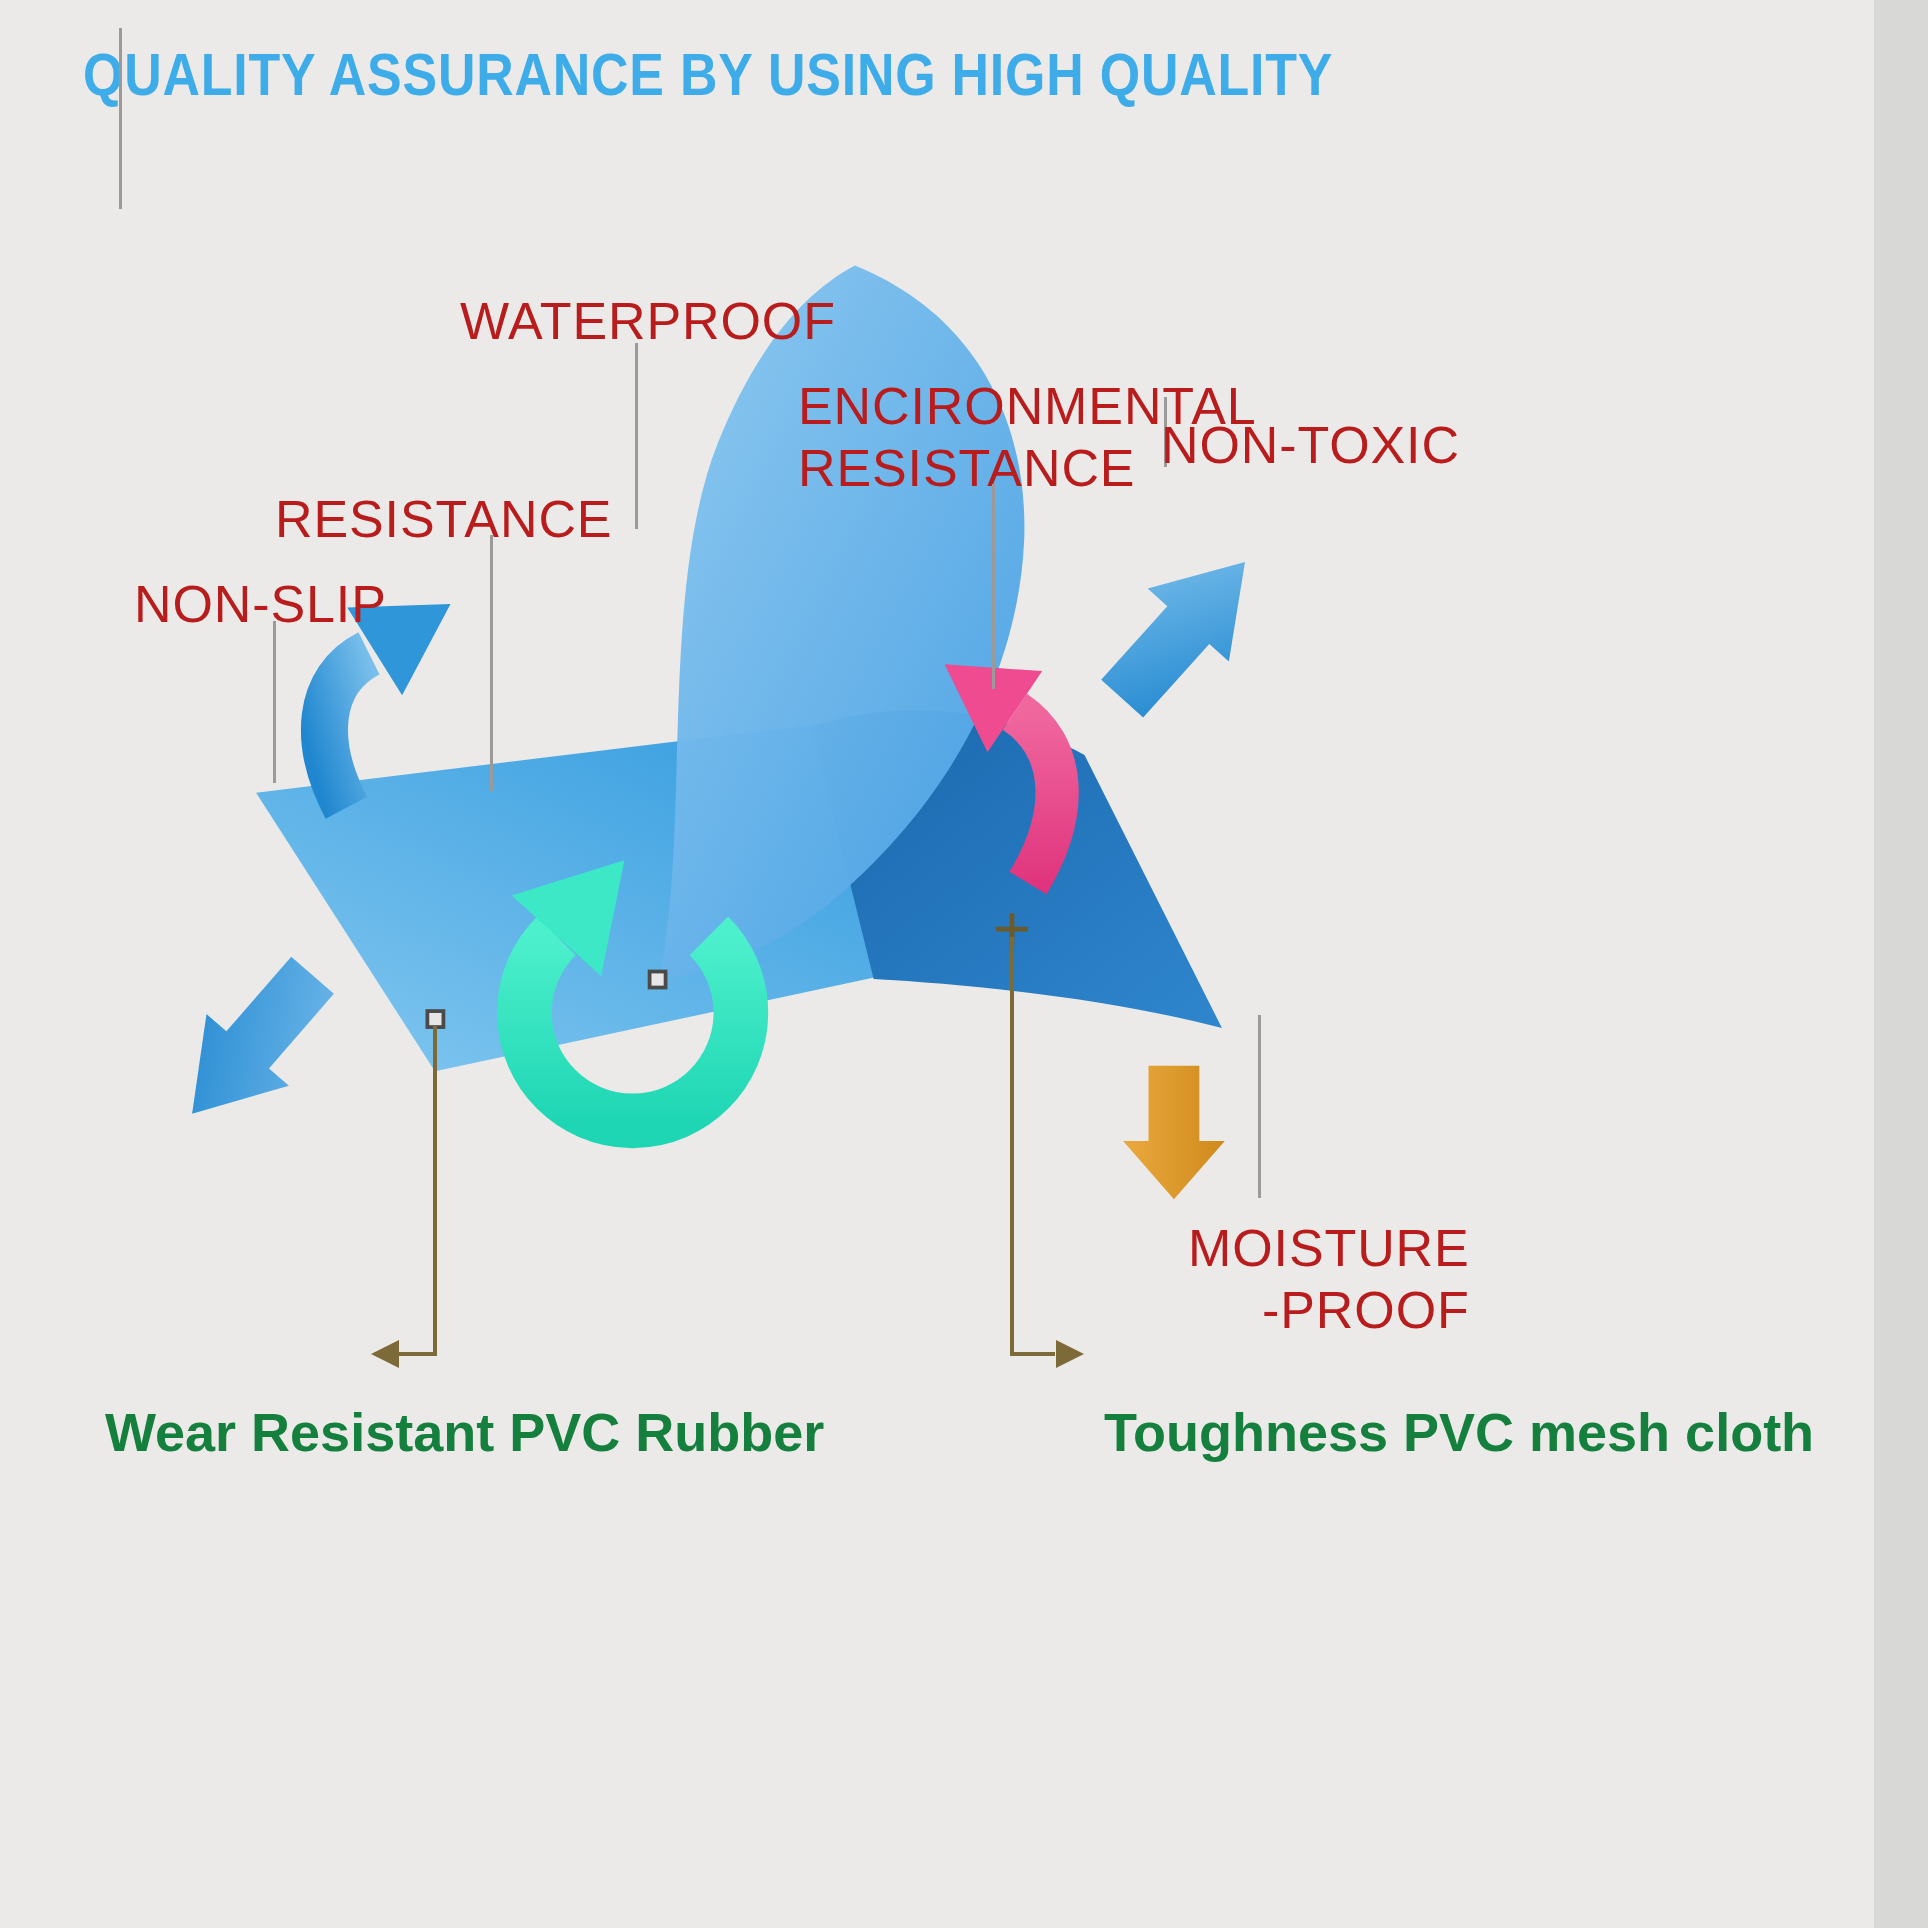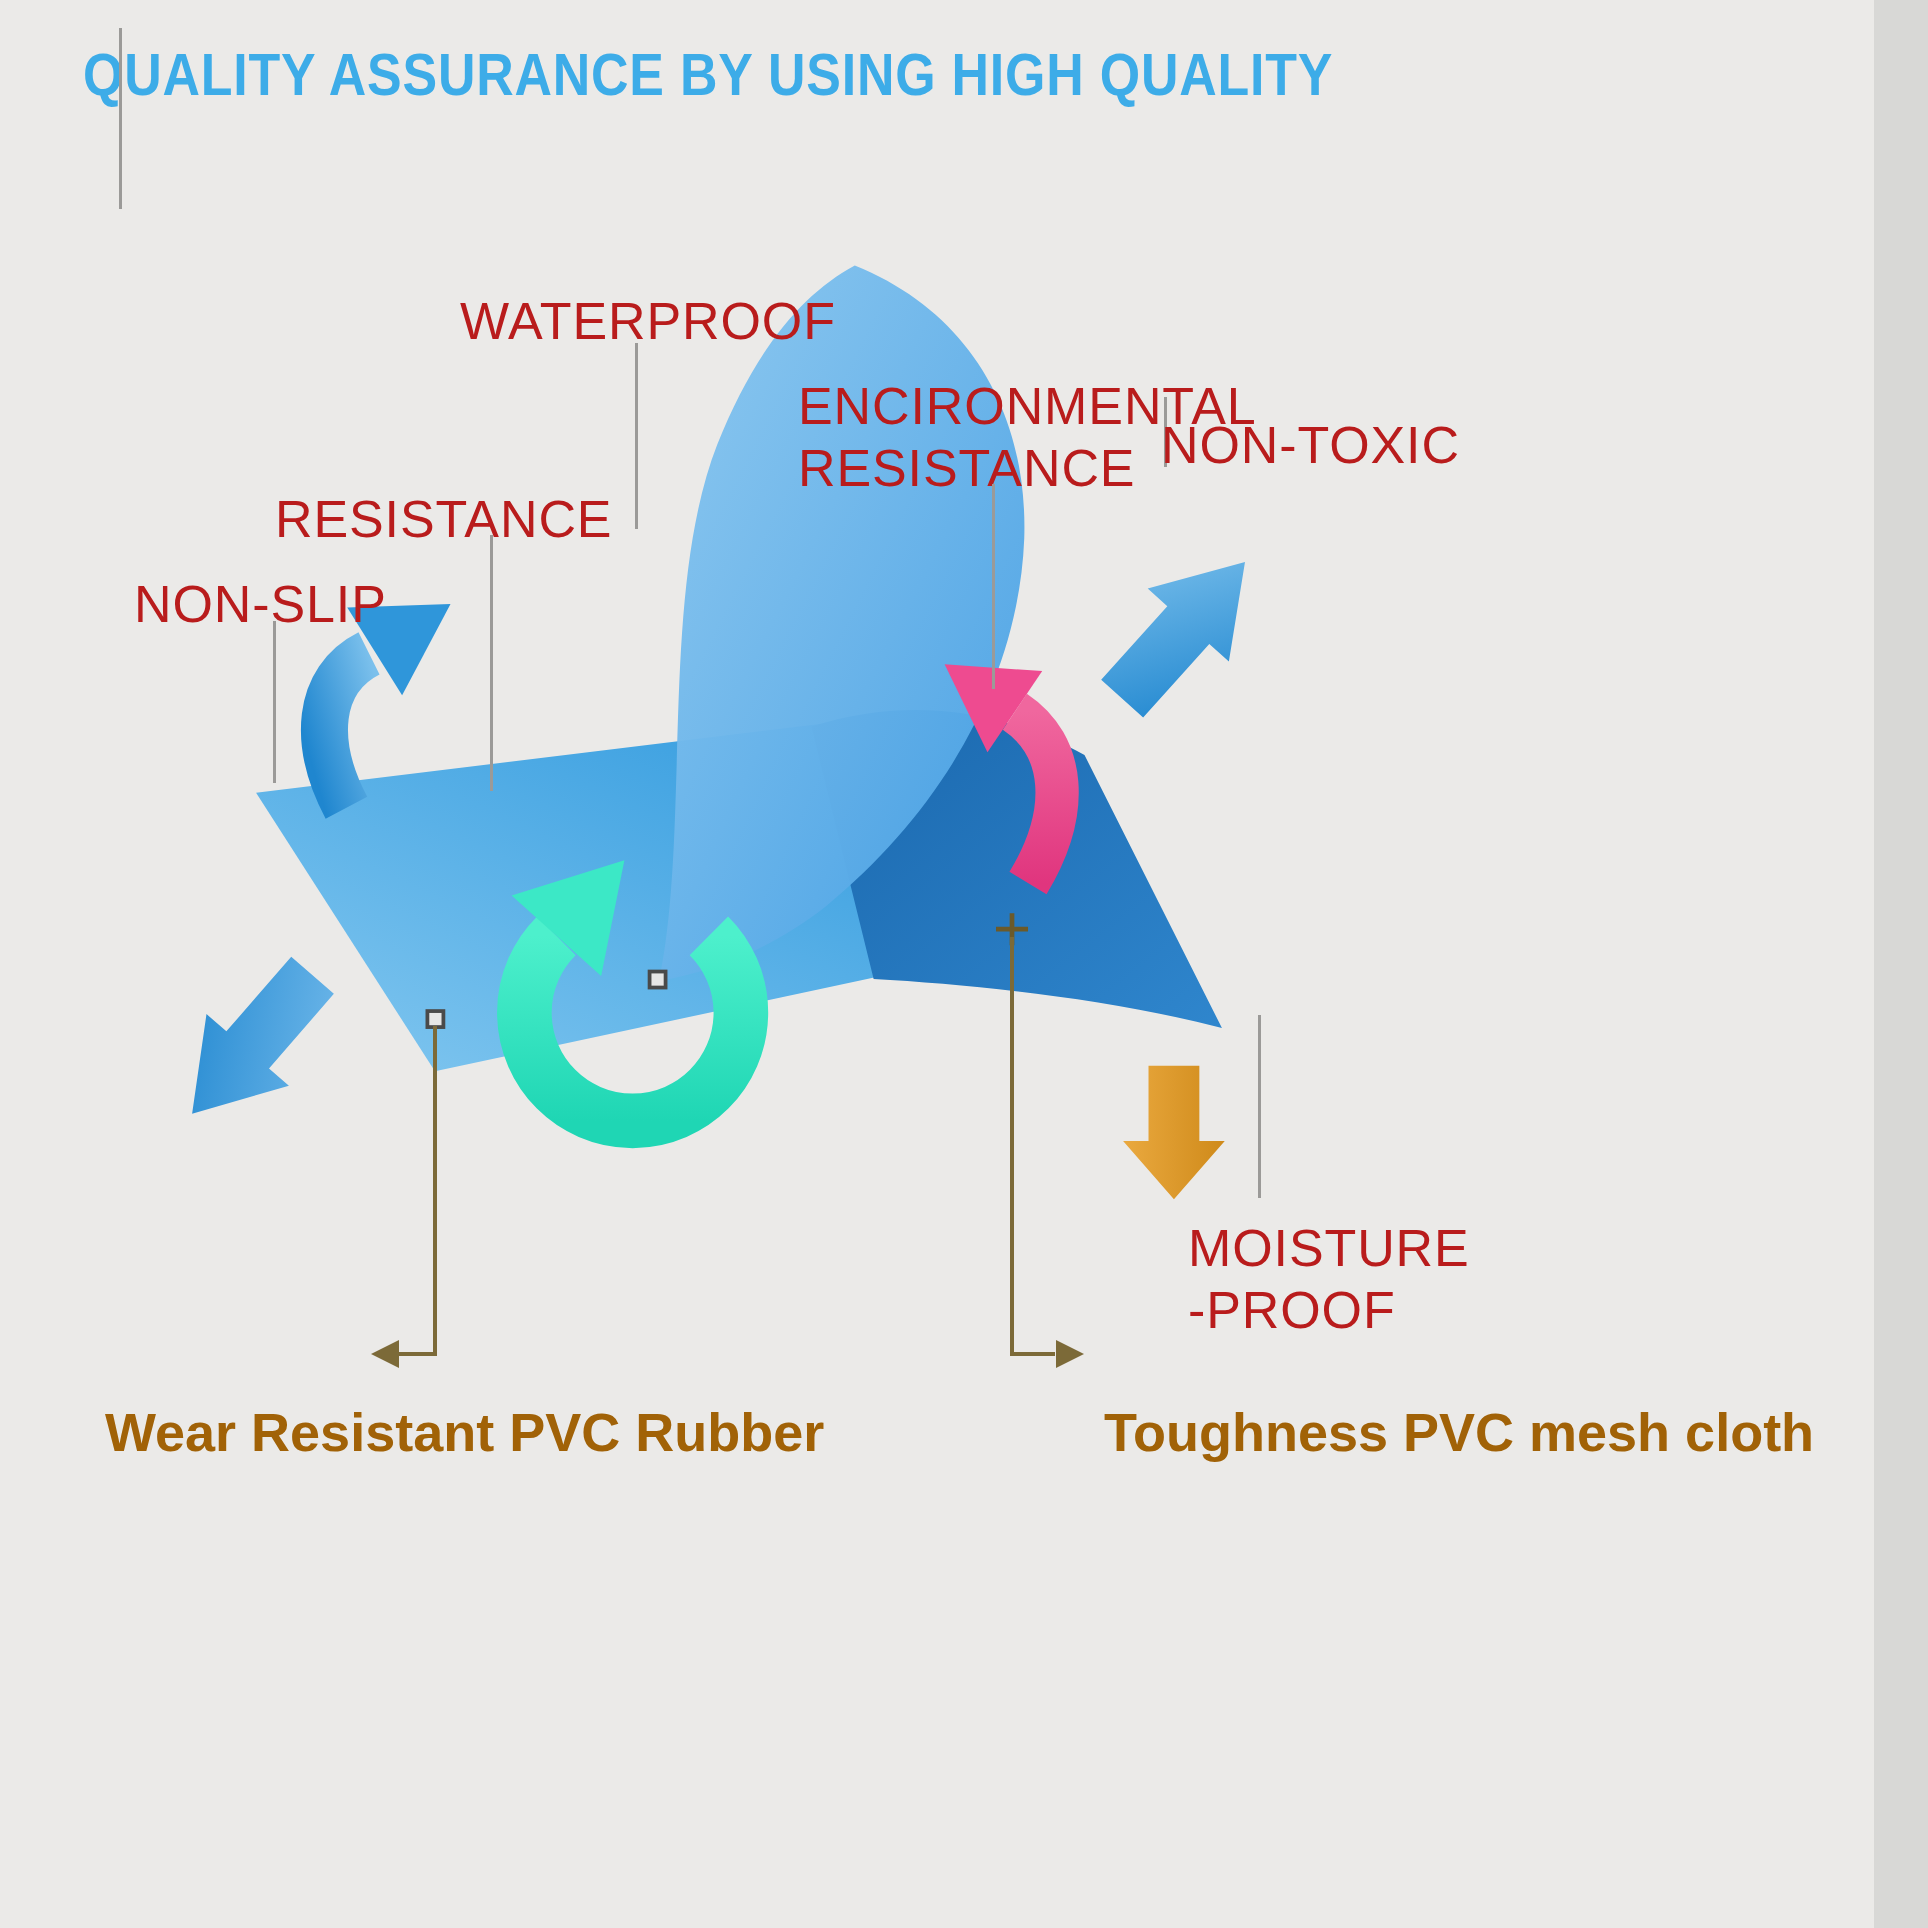--- a/index.html
+++ b/index.html
@@ -24,21 +24,21 @@
   .label{
     position:absolute;
     color:#b91c1c;
     font-size:52px;
     letter-spacing:0.9px;
     line-height:62px;
     white-space:pre-line;
   }
   .caption{
     position:absolute;
-    color:#a16207;
+    color:#15803d;
     font-size:54px;
     font-weight:bold;
     white-space:nowrap;
   }
   .vline{
     position:absolute;
     width:2.8px;
     background:#9b9a98;
   }
   .brown-line{
@@ -164,21 +164,21 @@
   <div class="label" style="left:1161px;top:414px;">NON-TOXIC</div>
 
   <div class="label" style="left:275px;top:426px;"><br><span>RESISTANCE</span></div>
   <div class="vline" style="left:490px;top:535px;height:256px;"></div>
 
   <div class="label" style="left:134px;top:573px;">NON-SLIP</div>
   <div class="vline" style="left:273px;top:621px;height:162px;"></div>
 
 
   <div class="vline" style="left:1258px;top:1015px;height:183px;"></div>
-  <div class="label" style="left:1188px;top:1217px;"><span>MOISTURE</span><br><span>-PROOF</span></div>
+  <div class="label" style="left:1188px;top:1217px;text-align:right;"><span>MOISTURE</span><br><span>-PROOF</span></div>
 
   <div class="brown-line" style="left:433px;top:1026px;width:3.8px;height:328px;"></div>
   <div class="brown-line" style="left:399px;top:1352px;width:38px;height:3.8px;"></div>
   <div class="tri-left" style="left:371px;top:1340px;"></div>
 
   <div class="brown-line" style="left:1010px;top:937px;width:3.8px;height:419px;"></div>
   <div class="brown-line" style="left:1014px;top:1352px;width:41px;height:3.8px;"></div>
   <div class="tri-right" style="left:1056px;top:1340px;"></div>
 
   <div class="caption" style="left:105px;top:1401px;">Wear Resistant PVC Rubber</div>

